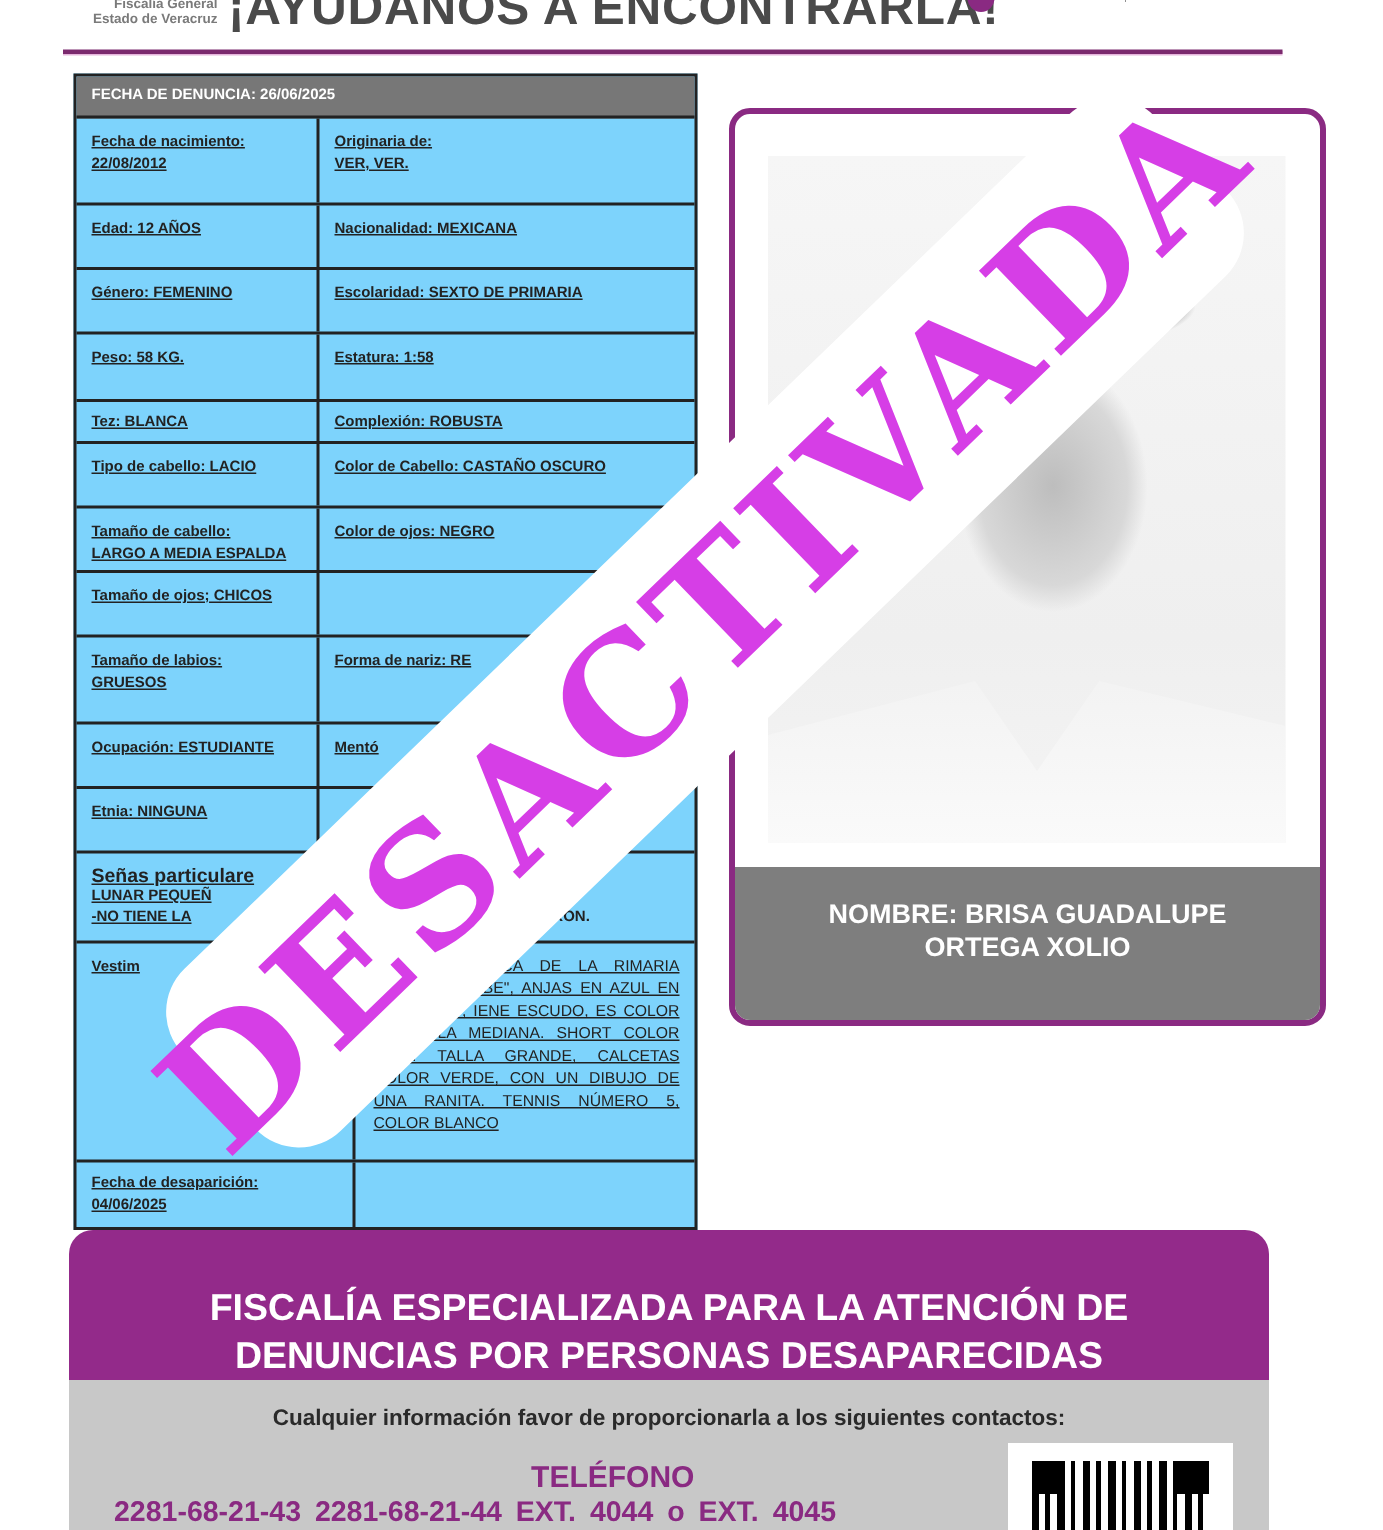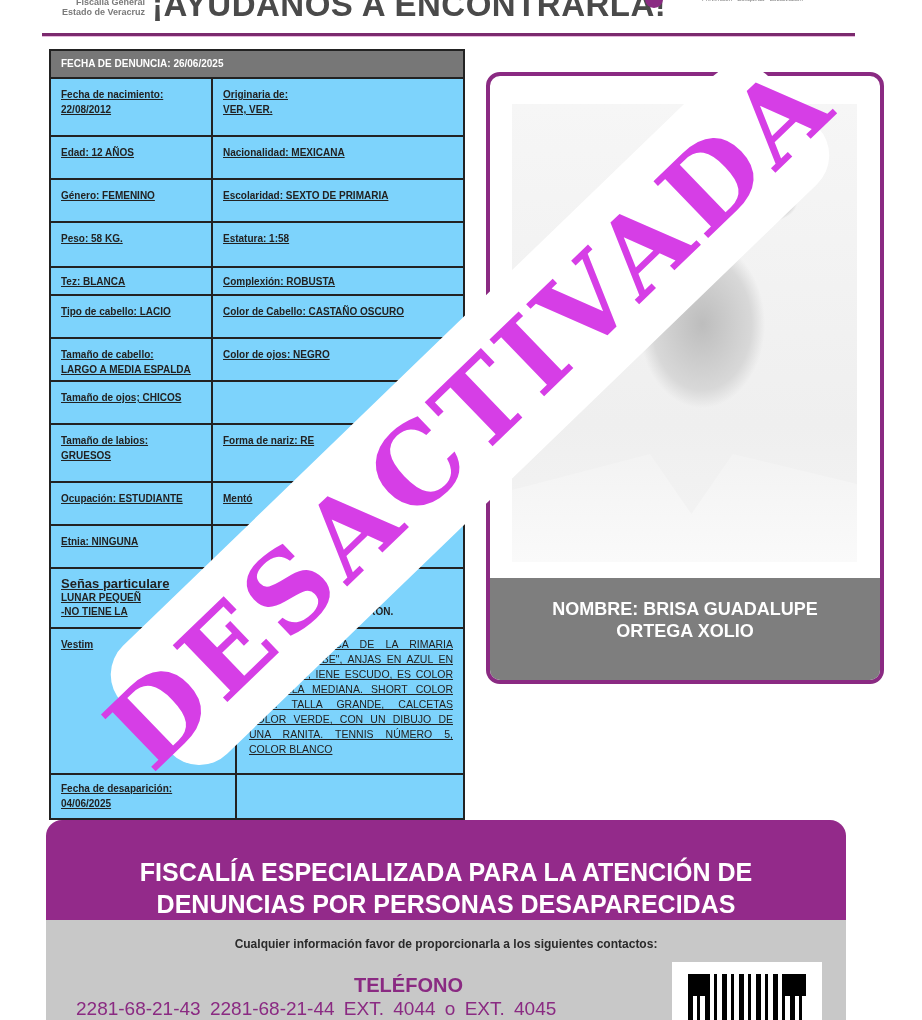--- a/index.html
+++ b/index.html
@@ -42,23 +42,23 @@
   .shirt { position:absolute; left:0; bottom:0; width:345px; height:120px; background:linear-gradient(#f2f2f2,#fafafa); clip-path:polygon(0 40%, 40% 10%, 52% 60%, 64% 10%, 100% 35%, 100% 100%, 0 100%); }
   .namebar { position:absolute; left:0; bottom:0; width:100%; height:102px; background:#7e7e7e; color:#fff; font-weight:bold; font-size:18px; text-align:center; line-height:22px; padding-top:20px; box-sizing:border-box; }
 
   
   .stamp { position:absolute; left:30px; top:330px; width:900px; height:150px; transform:rotate(-44deg); transform-origin:center; background:#fff; border-radius:40px; display:flex; align-items:center; justify-content:center; left:20px; top:340px; }
   .stamp-text { font-family:"DejaVu Serif", serif; font-weight:bold; color:#d63ee6; font-size:108px; letter-spacing:6px; }
 
   
   .fiscalia { position:absolute; left:46px; top:820px; width:800px; height:100px; background:#932a8a; border-radius:16px 16px 0 0; color:#fff; font-weight:bold; font-size:25px; text-align:center; line-height:32px; padding-top:36px; box-sizing:border-box; }
   .contact { position:absolute; left:46px; top:920px; width:800px; height:100px; background:#c8c8c8; }
-  .contact-line { position:absolute; left:0; top:17px; width:800px; text-align:center; font-weight:bold; font-size:12px; color:#2a2a2a; }
+  .contact-line { position:absolute; left:0; top:17px; width:800px; text-align:center; font-weight:bold; font-size:15px; color:#2a2a2a; }
   .tel-title { position:absolute; left:0; top:54px; width:725px; text-align:center; font-weight:bold; font-size:20px; color:#8a2a82; }
-  .tel-nums { position:absolute; left:30px; top:78px; font-weight:normal; font-size:19px; color:#8a2a82; white-space:nowrap; word-spacing:4px; }
+  .tel-nums { position:absolute; left:30px; top:78px; font-weight:bold; font-size:19px; color:#8a2a82; white-space:nowrap; word-spacing:4px; }
   .qr { position:absolute; left:626px; top:42px; width:150px; height:70px; background:#fff; }
   .qr-grid { position:absolute; left:16px; top:12px; width:118px; height:60px;
     background:
       linear-gradient(#000,#000) 0 0/22px 22px no-repeat,
       linear-gradient(#000,#000) 96px 0/22px 22px no-repeat,
       repeating-linear-gradient(90deg,#000 0 5px,#fff 5px 9px,#000 9px 12px,#fff 12px 17px),
       #fff;
     }
 </style>
 </head>

